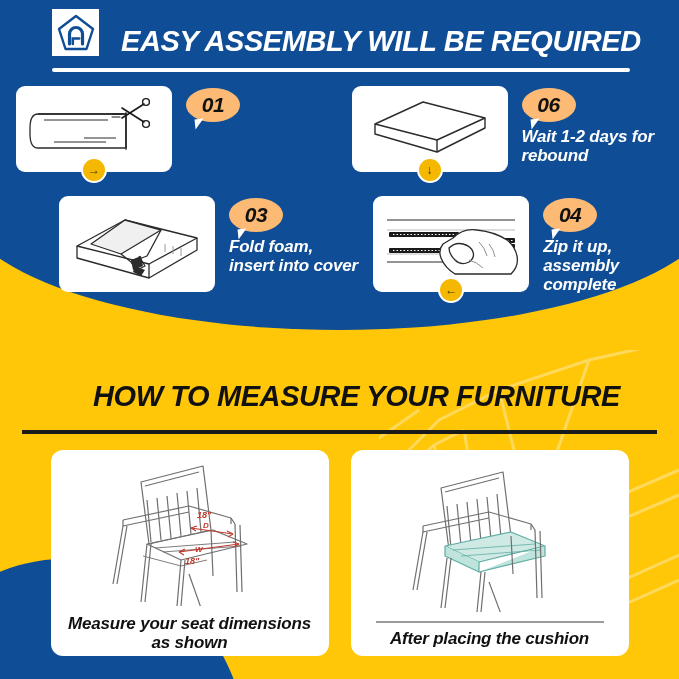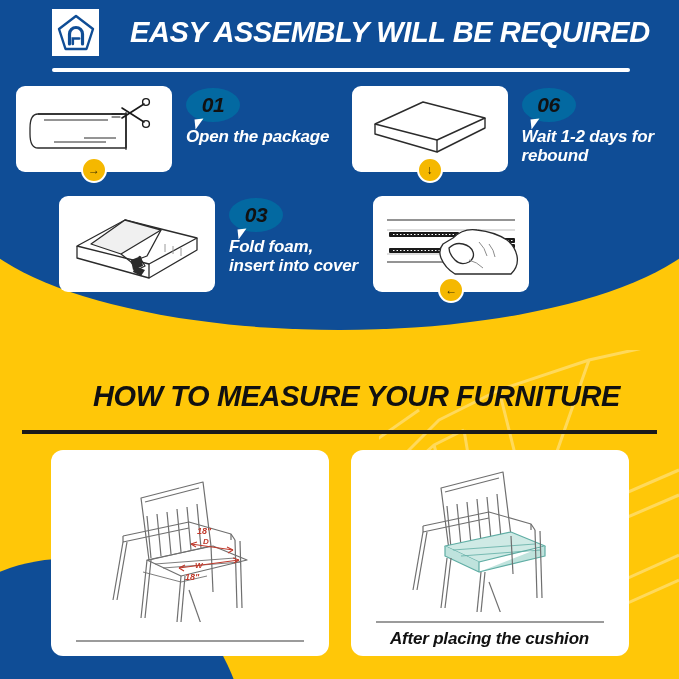--- a/index.html
+++ b/index.html
@@ -27,21 +27,21 @@
   }
   
   .blue-corner{
     position:absolute;left:-120px;bottom:-70px;width:360px;height:190px;
     background:#0f4d96;border-radius:50% 50% 0 0 / 100% 100% 0 0;
     transform:rotate(-4deg);
   }
 
   
   .header{position:absolute;left:0;top:0;width:679px;height:78px;}
-  .hdr-row{display:flex;align-items:center;gap:31px;padding:9px 0 0 52px;}
+  .hdr-row{display:flex;align-items:flex-end;gap:22px;padding:9px 0 0 52px;}
   .hdr-icon{width:47px;height:47px;background:#fff;display:flex;align-items:center;justify-content:center;flex:0 0 auto;}
   .hdr-title{
     color:#fff;font-size:29px;font-weight:bold;font-style:italic;
     letter-spacing:-0.4px;line-height:1;white-space:nowrap;
   }
   .hdr-rule{position:absolute;left:52px;top:68px;width:578px;height:4px;background:#fff;border-radius:2px;}
 
   
   .steps{position:absolute;left:0;top:86px;width:679px;}
   .step-row{display:flex;}
@@ -57,21 +57,21 @@
   .card svg{display:block;}
   .arrow-badge{
     position:absolute;left:50%;bottom:-11px;transform:translateX(-50%);
     width:22px;height:22px;border-radius:50%;
     background:#f5b800;border:2px solid #fff;
     display:flex;align-items:center;justify-content:center;
     color:#3a3000;font-size:12px;line-height:1;font-weight:bold;
   }
   .step-text{padding-left:14px;padding-top:2px;min-width:0;}
   .bubble{
-    position:relative;background:#0369a1;border-radius:50%;
+    position:relative;background:#fdba74;border-radius:50%;
     width:54px;height:34px;display:flex;align-items:center;justify-content:center;
     margin-bottom:5px;
   }
   .bubble:after{
     content:"";position:absolute;left:9px;bottom:-7px;
     width:0;height:0;border-left:9px solid #fff;border-bottom:10px solid transparent;
     transform:rotate(-6deg);
   }
   .bubble span{color:#111;font-size:21px;font-weight:bold;font-style:italic;letter-spacing:-.5px;}
   .step-label{
@@ -162,21 +162,20 @@
               <path d="M86 18 l10 0" stroke-width="1"></path>
               <path d="M86 21 l8 0" stroke-width="1"></path>
             </g>
           </svg>
           <div class="arrow-badge">→</div>
         </div>
         <div class="step-text">
           <div class="bubble">
             <span>01</span>
           </div>
-          <div class="step-label">Open the package</div>
         </div>
       </div>
 
       <div class="step right">
         <div class="card">
           <svg width="130" height="66" viewBox="0 0 130 66">
             <g fill="none" stroke="#2b2b2b" stroke-width="1.4" stroke-linejoin="round">
               <path d="M10 28 L58 6 L120 22 L72 44 Z"></path>
               <path d="M10 28 L10 38 L72 56 L72 44"></path>
               <path d="M120 22 L120 32 L72 56"></path>
@@ -255,20 +254,26 @@
             </g>
             <g fill="none" stroke="#8c8c8c" stroke-width="1">
               <path d="M96 38 q6 6 8 14"></path>
               <path d="M106 40 q5 6 6 13"></path>
               <path d="M86 56 q8 2 14 8"></path>
             </g>
             </svg>
             <div></div>
 
           <div class="arrow-badge">←</div>
+        </div>
+        <div class="step-text">
+          <div class="bubble">
+            <span>04</span>
+          </div>
+          <div class="step-label">Zip it up, assembly complete</div>
         </div>
       </div>
 
     </div>
   </div>
 
   <div class="measure-title">HOW TO MEASURE YOUR FURNITURE</div>
   <div class="measure-rule"></div>
 
   <div class="mcards">
@@ -319,20 +324,21 @@
           </g>
           <g fill="#c0392b" font-family="Liberation Sans, sans-serif" font-size="9" font-style="italic" font-weight="bold">
             <text x="112" y="62">18"</text>
             <text x="118" y="72" font-size="8">D</text>
             <text x="110" y="96" font-size="8">W</text>
             <text x="100" y="108">18"</text>
           </g>
         </svg>
       </div>
       <div class="sep"></div>
+      <div class="cap">Measure your seat dimensions as shown</div>
     </div>
 
     <div class="mcard">
       <div class="art">
         <svg width="210" height="150" viewBox="0 0 210 150">
           <g fill="none" stroke="#6f6f6f" stroke-width="1.2" stroke-linejoin="round">
             <path d="M56 26 L118 10 L126 74 L64 88 Z"></path>
             <path d="M60 30 L114 16"></path>
             <path d="M62 44 L66 86"></path>
               <path d="M72 42 L76 84"></path>

